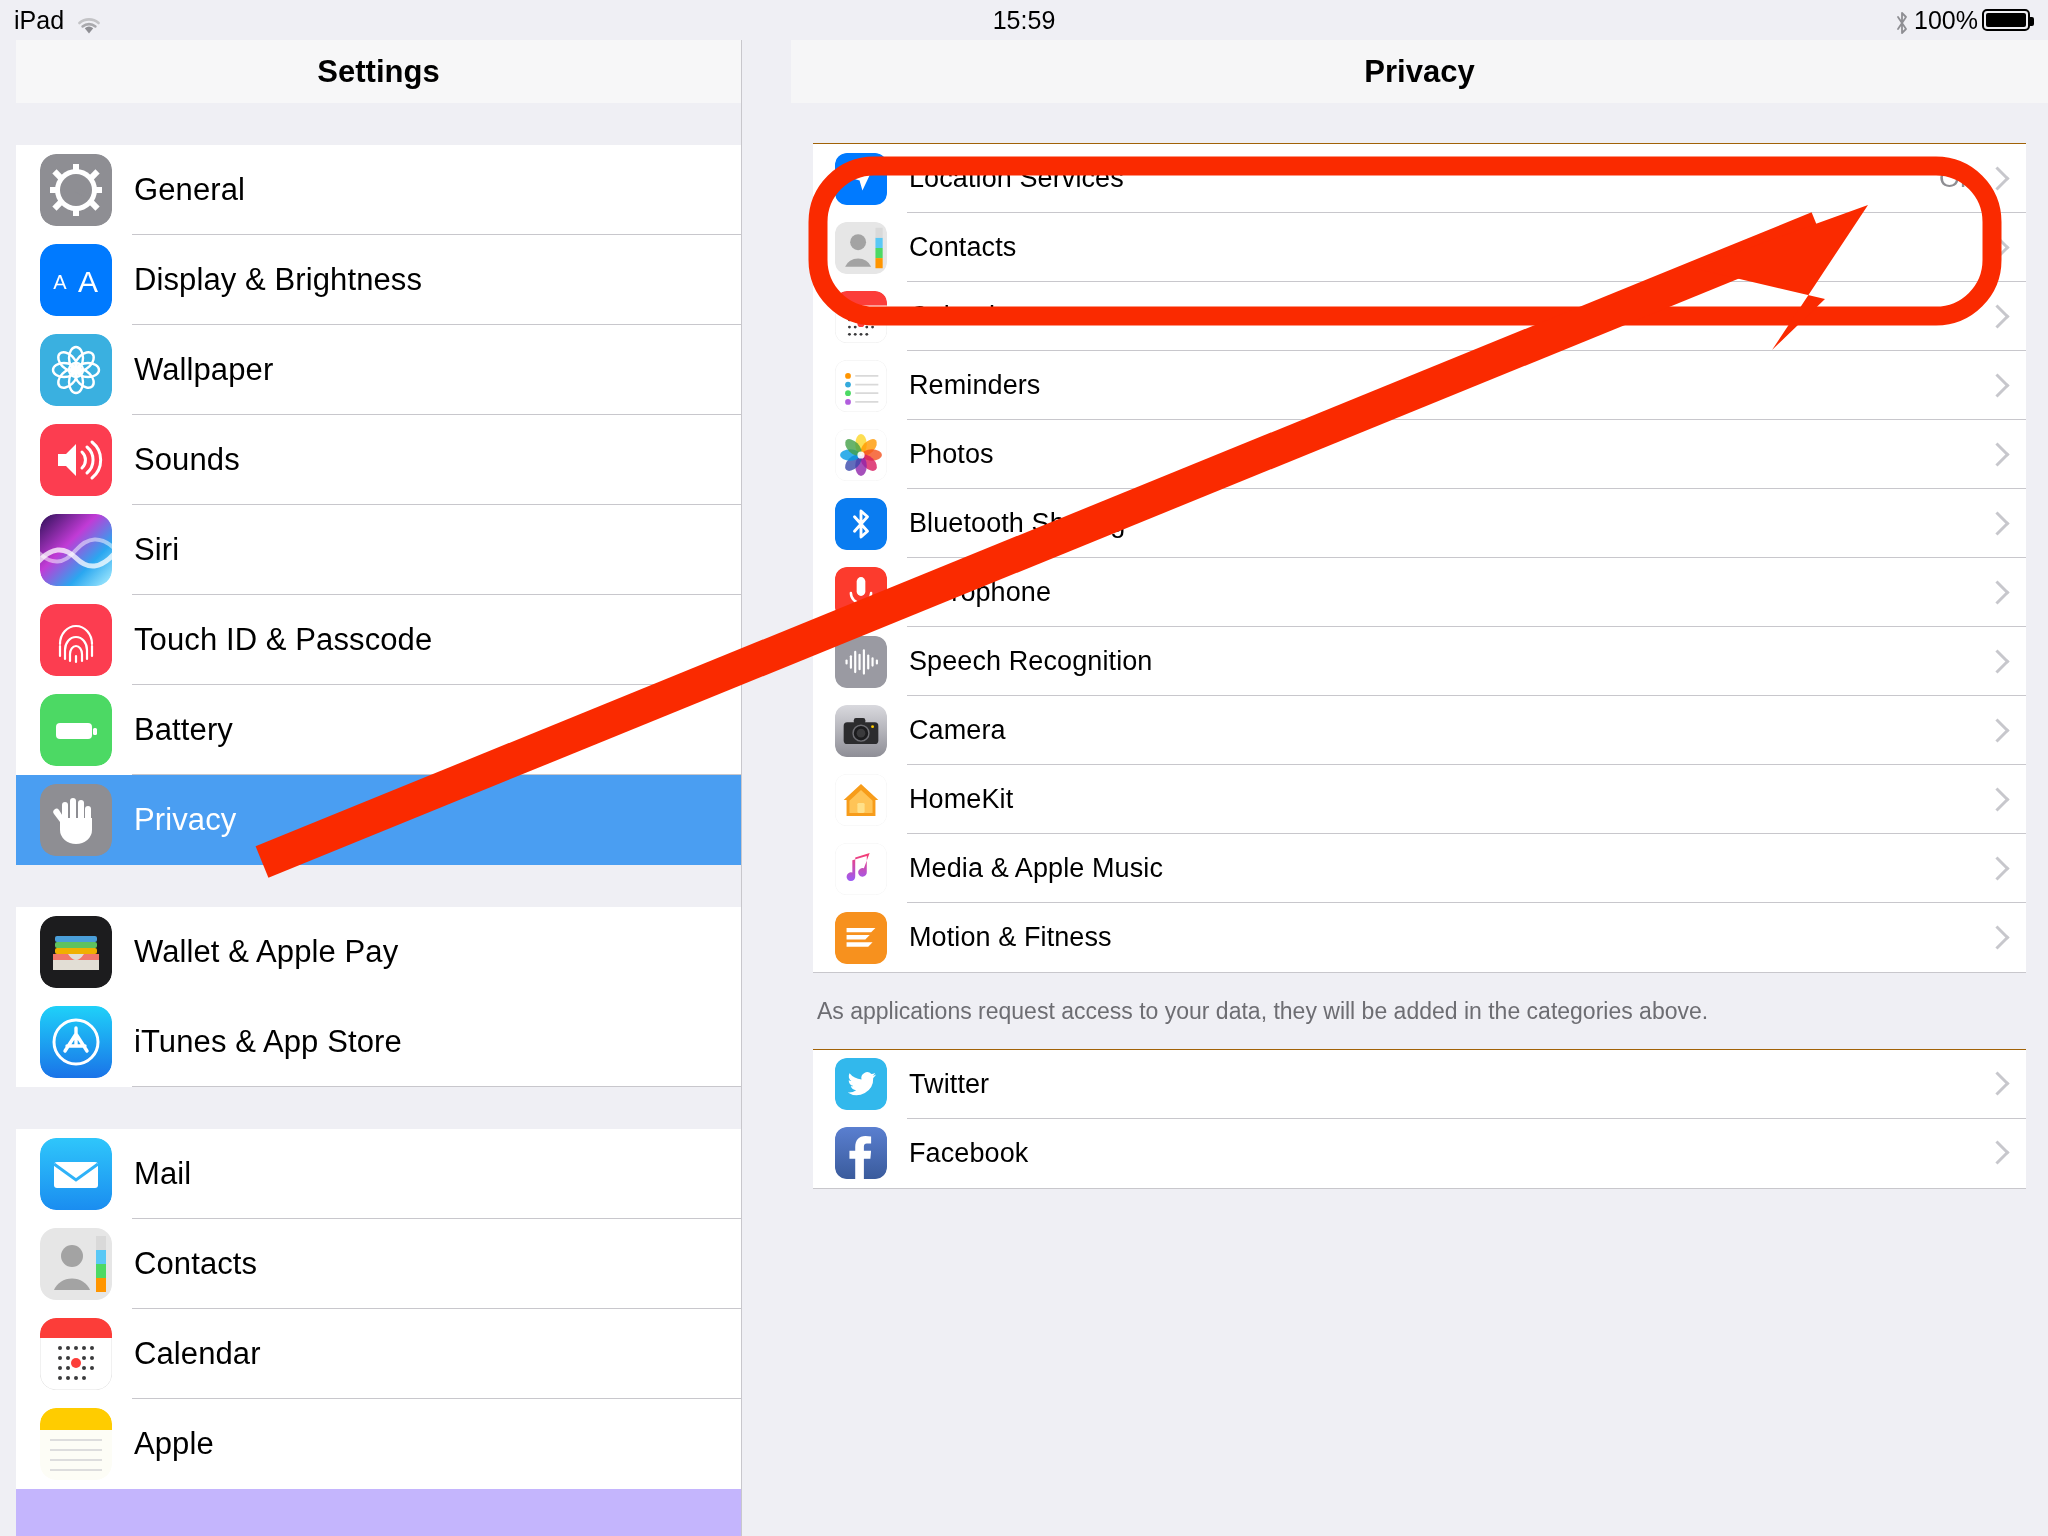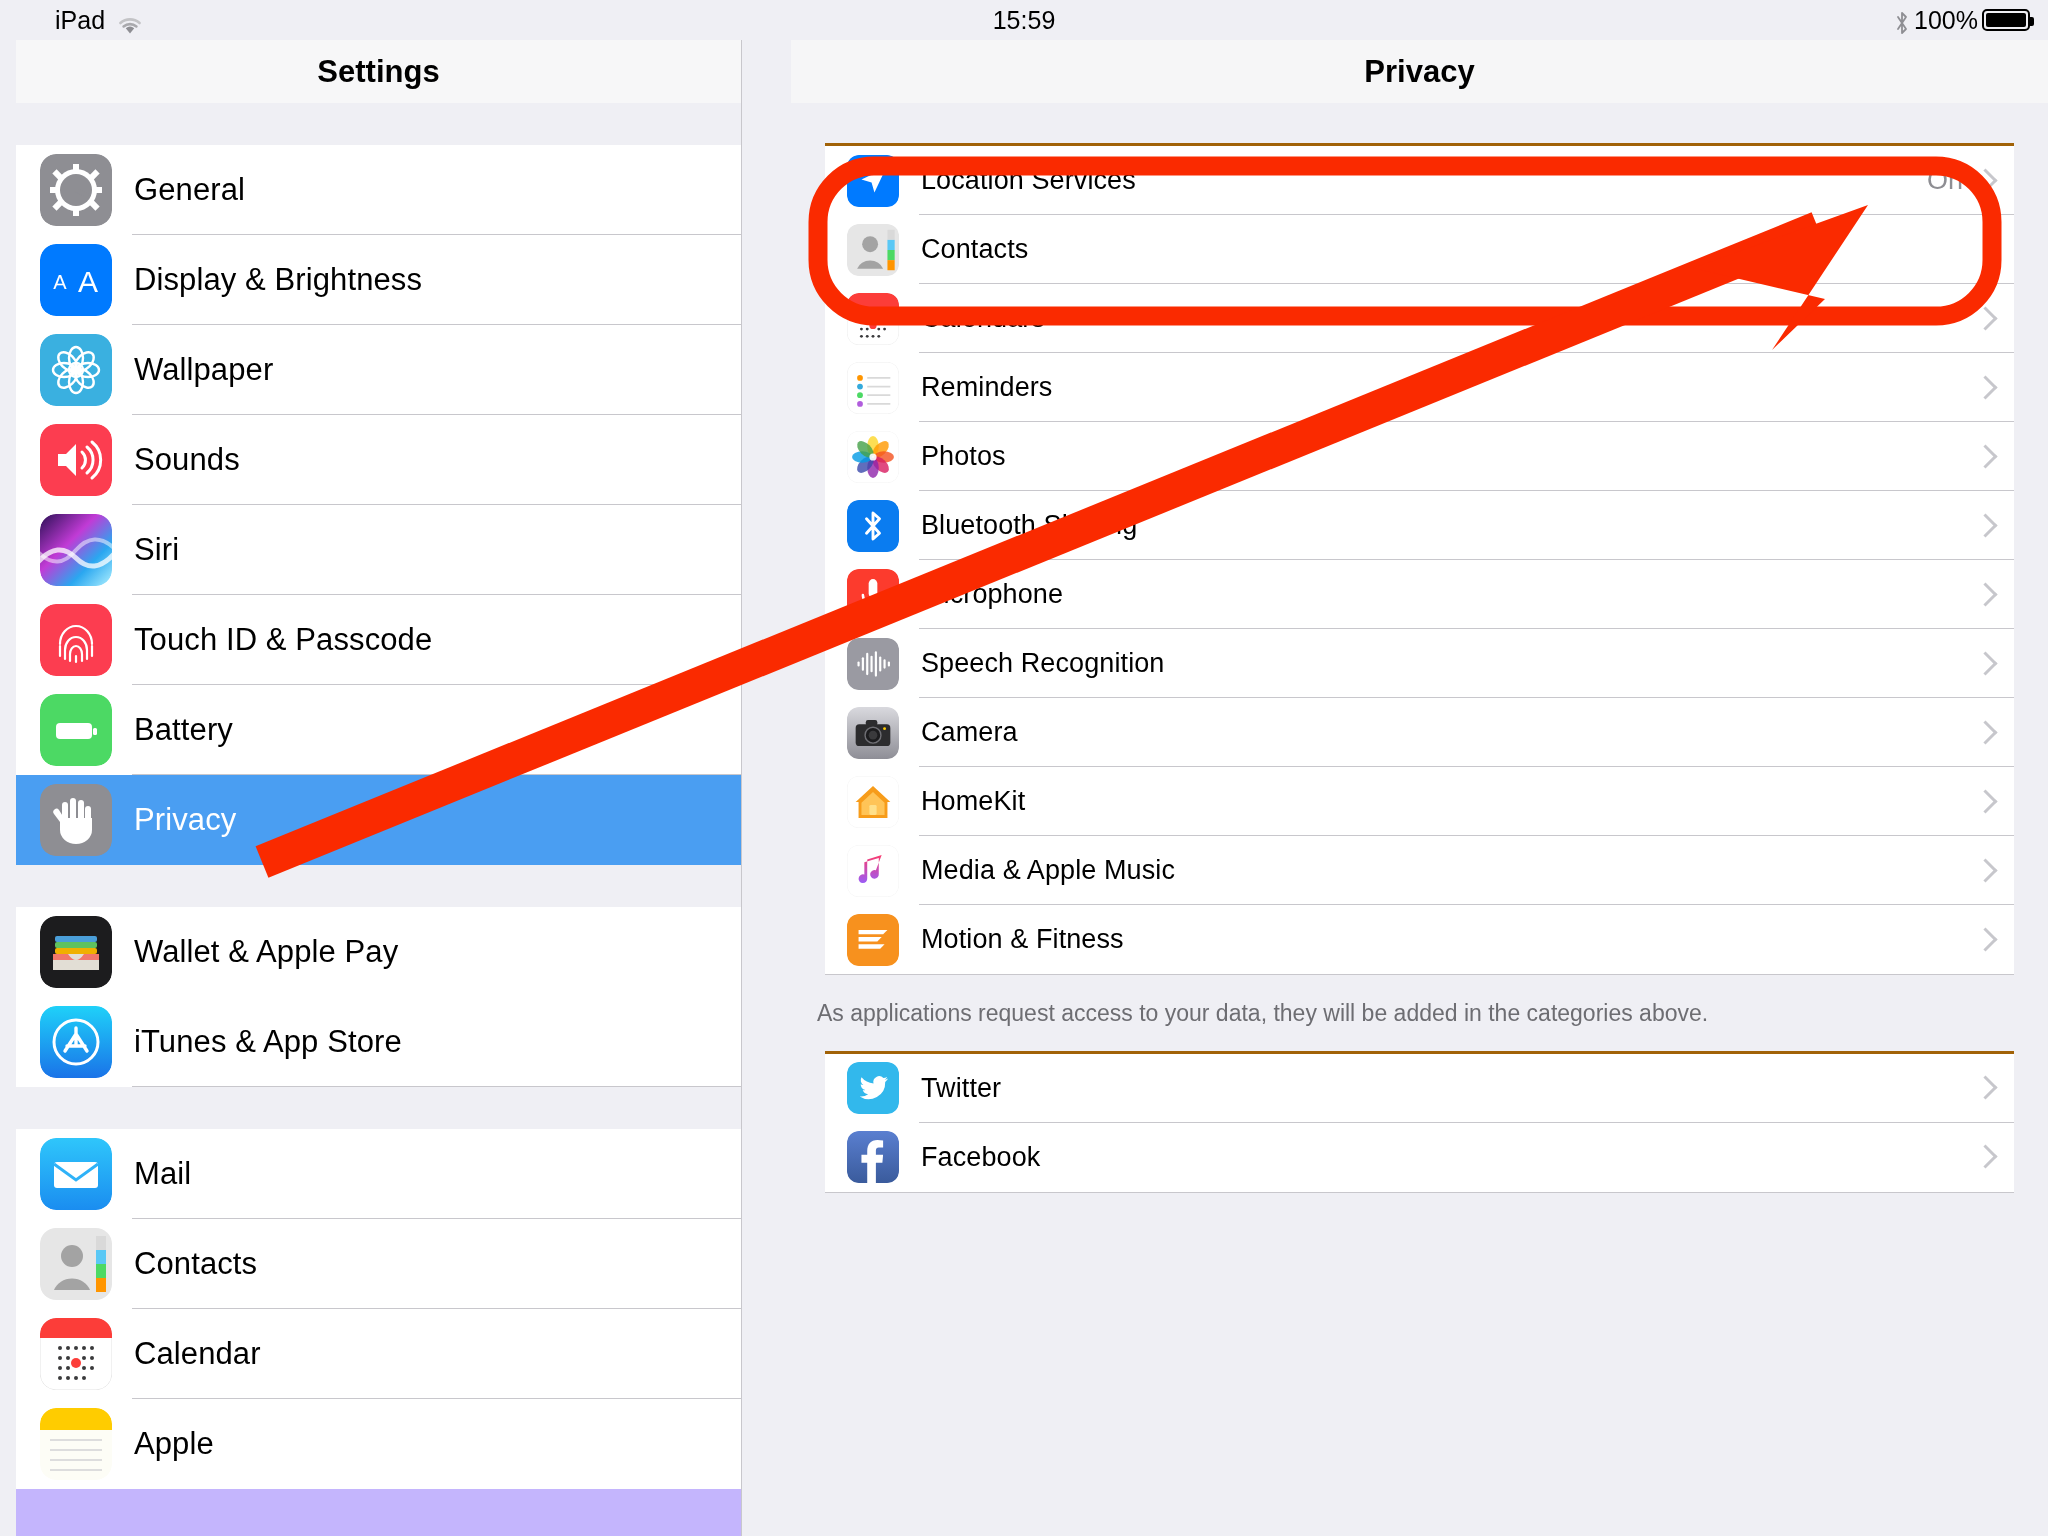--- a/index.html
+++ b/index.html
@@ -11,21 +11,21 @@
   }
   #screen { position: relative; width: 2048px; height: 1536px; overflow: hidden; }
 
   
   .statusbar {
     position: absolute; top: 0; left: 0; width: 2048px; height: 40px;
     display: flex; align-items: center;
     font-size: 25px; color: #000;
     z-index: 6;
   }
-  .sb-left { position: absolute; left: 14px; display: flex; align-items: center; gap: 12px; margin-left: 41px; }
+  .sb-left { position: absolute; left: 14px; display: flex; align-items: center; gap: 12px; }
   .sb-center { position: absolute; left: 0; width: 2048px; text-align: center; font-weight: 400;}
   .sb-right { position: absolute; right: 18px; display: flex; align-items: center; gap: 4px; }
   .wifi-icon { display:inline-block; width: 26px; height: 20px; position: relative; top: 2px;}
   .bt-icon { display:inline-block; width: 16px; height: 26px; position:relative; top:3px;}
   .batt {
     width: 48px; height: 22px; border: 2px solid #000; border-radius: 5px;
     position: relative; display: inline-block;
   }
   .batt::after {
     content:''; position:absolute; right:-6px; top:6px; width:4px; height:9px;
@@ -65,21 +65,21 @@
   }
   .row .label {
     font-size: 31px; color: #000; margin-left: 22px; letter-spacing: 0.1px;
     white-space: nowrap;
     text-align: center;
   }
   .row.selected { background: #4a9ef2; }
   .row.selected .label { color: #fff; }
 
   
-  .detail .card { background:#fff; margin: 0 34px; border-top:3px solid #a16207; border-bottom:1px solid #c8c7cc;}
+  .detail .card { background:#fff; margin: 0 22px; border-top:1px solid #a16207; border-bottom:1px solid #c8c7cc;}
   .detail .row { height: 69px; padding-left: 22px; }
   .detail .row .sep { left: 94px; right: 0px; }
   .detail .row .label { font-size: 27px; margin-left: 22px; }
   .detail .row .value {
     margin-left: auto; font-size: 27px; color: #8e8e93; margin-right: 14px;
   }
   .chev {
     width: 13px; height: 24px; margin-right: 24px; position: relative; flex: none;
   }
   .chev::before {

